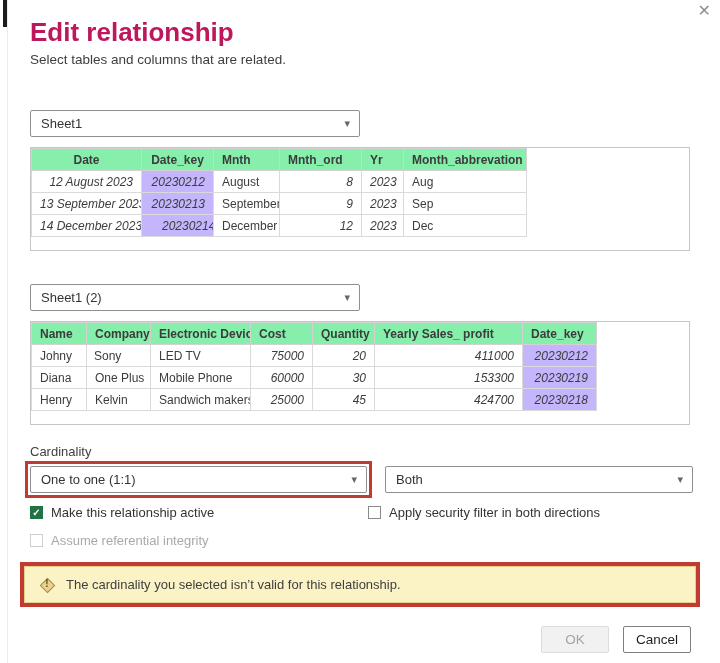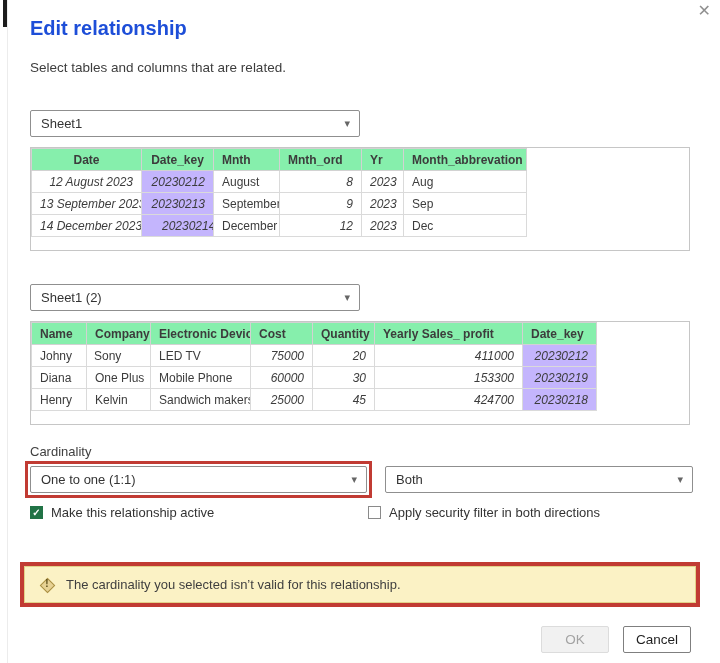--- a/index.html
+++ b/index.html
@@ -2,22 +2,22 @@
 <html><head>
 <meta charset="utf-8">
 <style>
   html,body{margin:0;padding:0;width:720px;height:663px;overflow:hidden;
     font-family:"Liberation Sans",sans-serif;background:#fff;}
   .dialog{position:absolute;inset:0;background:#fff;}
   .edge-sliver{position:absolute;left:3px;top:0;width:4px;height:27px;background:#1c1c1c;}
   .edge-line{position:absolute;left:7px;top:0;bottom:0;width:1px;background:#ececec;}
   .close{position:absolute;top:1px;right:6px;font-size:16px;color:#8f8f8f;cursor:pointer;
     line-height:20px;padding:0 3px;}
-  .title{position:absolute;left:30px;top:17px;font-size:20px;font-weight:600;color:#1d4ed8;}
-  .subtitle{position:absolute;left:30px;top:60px;font-size:13.5px;color:#3d3d3d;}
+  .title{position:absolute;left:30px;top:17px;font-size:26px;font-weight:600;color:#be185d;}
+  .subtitle{position:absolute;left:30px;top:52px;font-size:13.5px;color:#3d3d3d;}
 
   .dd{position:absolute;height:27px;border:1px solid #8f8f8f;border-radius:2px;background:#fff;
     font-size:13px;color:#333;display:flex;align-items:center;padding:0 26px 0 10px;
     box-sizing:border-box;cursor:pointer;}
   .dd .chev{position:absolute;right:9px;top:50%;transform:translateY(-54%);
     font-size:11px;color:#666;}
   .dd1{left:30px;top:110px;width:330px;}
   .dd2{left:30px;top:284px;width:330px;}
   .dd-card{position:relative;width:100%;height:27px;border:1px solid #8f8f8f;border-radius:2px;
     background:#fff;font-size:13px;color:#333;display:flex;align-items:center;
@@ -214,20 +214,24 @@
   </div>
 
   <div class="cb cb-active">
     <span class="box checked">✓</span>
     <span class="lbl">Make this relationship active</span>
   </div>
   <div class="cb cb-security">
     <span class="box"></span>
     <span class="lbl">Apply security filter in both directions</span>
   </div>
+  <div class="cb cb-integrity disabled">
+    <span class="box"></span>
+    <span class="lbl">Assume referential integrity</span>
+  </div>
 
   <div class="warn-frame">
     <div class="warn-banner">
       <span class="warn-icon">
         <span class="diamond"></span>
         <span class="mark">!</span>
       </span>
       <span class="warn-text">The cardinality you selected isn’t valid for this relationship.</span>
     </div>
   </div>

